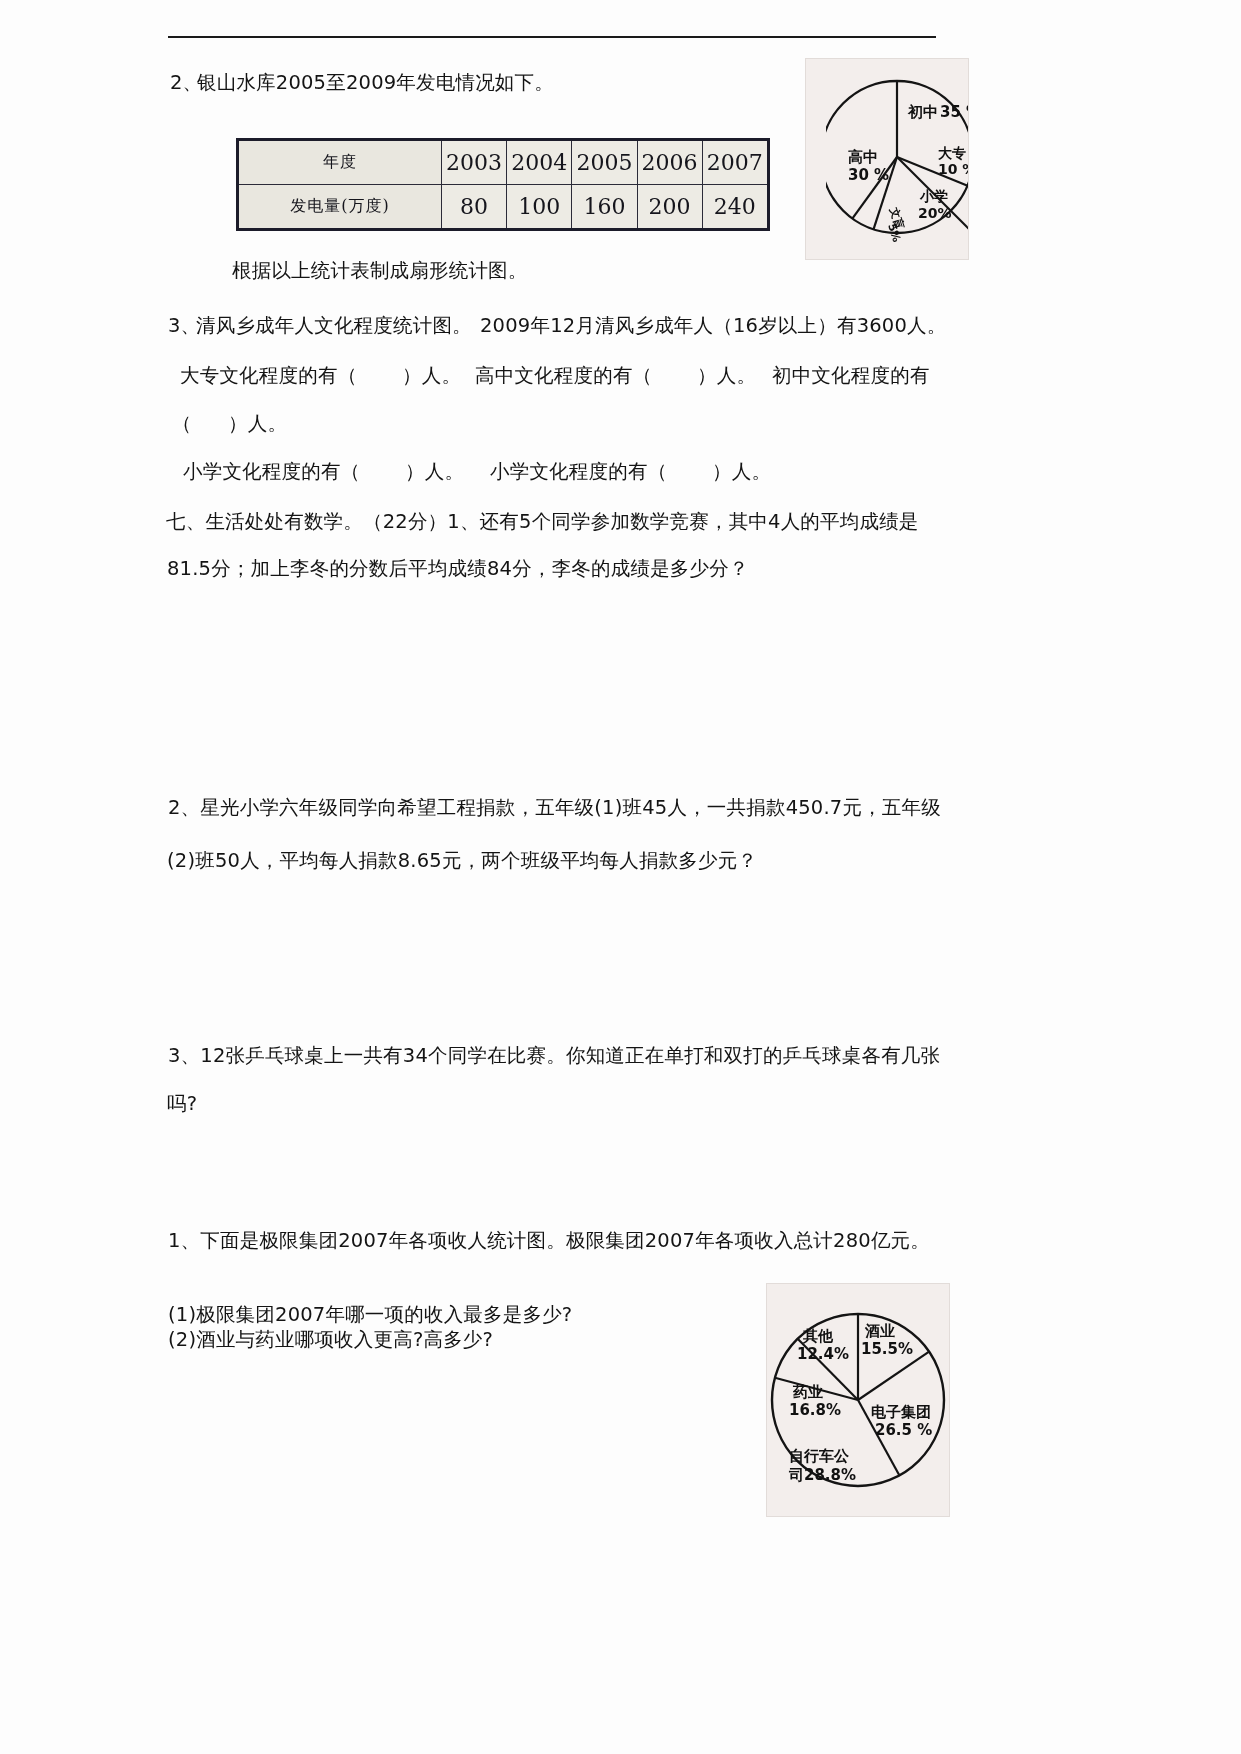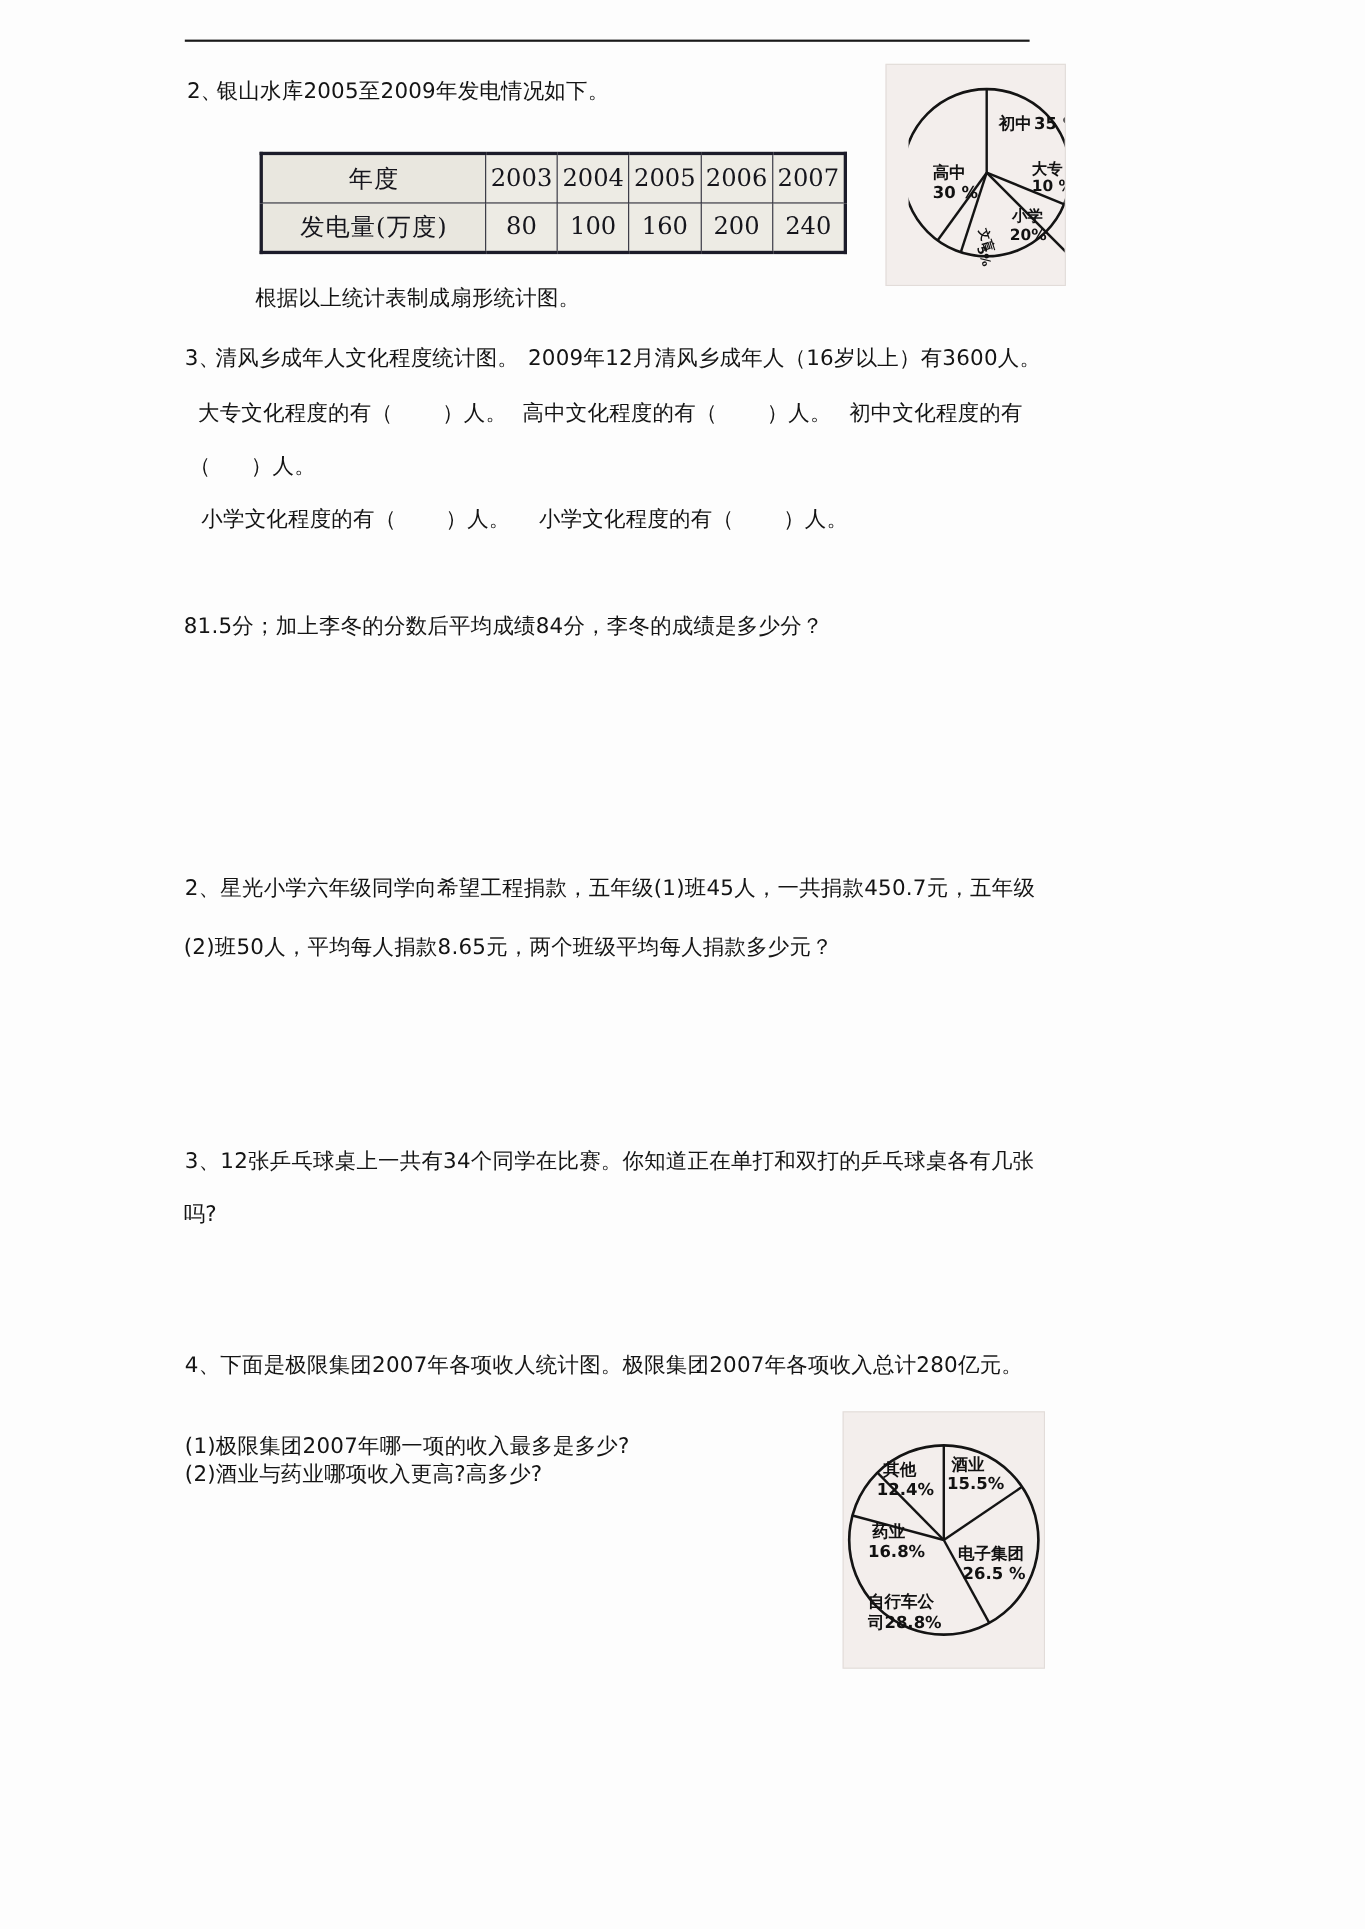--- a/index.html
+++ b/index.html
@@ -61,21 +61,21 @@
     border: 1.5px solid #2b2b38;
     text-align: center;
     font-size: 22px;
     color: #15151c;
     height: 43px;
     padding: 0 2px;
     background: #edebe4;
   }
   table.stat-table td.hdr-label {
     width: 198px;
-    font-size: 22px;
+    font-size: 16px;
     letter-spacing: 1px;
     background: #e9e7df;
   }
   table.stat-table tr:first-child td { border-top: 3.5px solid #1c1c2a; }
   table.stat-table tr:last-child td { border-bottom: 3.5px solid #1c1c2a; }
   table.stat-table tr td:first-child { border-left: 3px solid #1c1c2a; }
   table.stat-table tr td:last-child { border-right: 3px solid #1c1c2a; }
 
   
   .pie-frame {
@@ -171,35 +171,36 @@
   <div class="txt" style="left:772px; top:363px;">初中文化程度的有</div>
 
   <div class="txt" style="left:172px; top:411px;">（</div>
   <div class="txt" style="left:228px; top:411px;">）人。</div>
 
   <div class="txt" style="left:183px; top:459px;">小学文化程度的有（</div>
   <div class="txt" style="left:405px; top:459px;">）人。</div>
   <div class="txt" style="left:490px; top:459px;">小学文化程度的有（</div>
   <div class="txt" style="left:712px; top:459px;">）人。</div>
 
+  <div class="txt" style="left:166px; top:509px;">七、生活处处有数学。（22分）1、还有5个同学参加数学竞赛，其中4人的平均成绩是</div>
   <div class="txt" style="left:167px; top:556px;">81.5分；加上李冬的分数后平均成绩84分，李冬的成绩是多少分？</div>
 
   <div class="work-space" style="left:166px; top:595px; width:780px; height:175px;"></div>
 
   <div class="txt" style="left:168px; top:795px;">2、星光小学六年级同学向希望工程捐款，五年级(1)班45人，一共捐款450.7元，五年级</div>
   <div class="txt" style="left:167px; top:848px;">(2)班50人，平均每人捐款8.65元，两个班级平均每人捐款多少元？</div>
 
   <div class="work-space" style="left:166px; top:885px; width:780px; height:150px;"></div>
 
   <div class="txt" style="left:168px; top:1043px;">3、12张乒乓球桌上一共有34个同学在比赛。你知道正在单打和双打的乒乓球桌各有几张</div>
   <div class="txt" style="left:167px; top:1091px;">吗?</div>
 
   <div class="work-space" style="left:166px; top:1130px; width:780px; height:100px;"></div>
 
-  <div class="txt" style="left:168px; top:1228px;">4、下面是极限集团2007年各项收人统计图。极限集团2007年各项收入总计280亿元。</div>
+  <div class="txt" style="left:168px; top:1228px;">1、下面是极限集团2007年各项收人统计图。极限集团2007年各项收入总计280亿元。</div>
   <div class="txt" style="left:168px; top:1280px;margin-top:22px;">(1)极限集团2007年哪一项的收入最多是多少?</div>
   <div class="txt" style="left:168px; top:1327px;">(2)酒业与药业哪项收入更高?高多少?</div>
 
   <div class="pie-frame" style="left:766px; top:1283px; width:182px; height:232px;">
     <svg width="182" height="232" viewBox="0 0 182 232">
       <circle cx="91" cy="116" r="86" fill="none" stroke="#141414" stroke-width="2.4"></circle>
 
       <line x1="91" y1="116" x2="91" y2="30" stroke="#141414" stroke-width="2.2"></line>
 
       <line x1="91" y1="116" x2="162.1" y2="67.7" stroke="#141414" stroke-width="2.2"></line>

